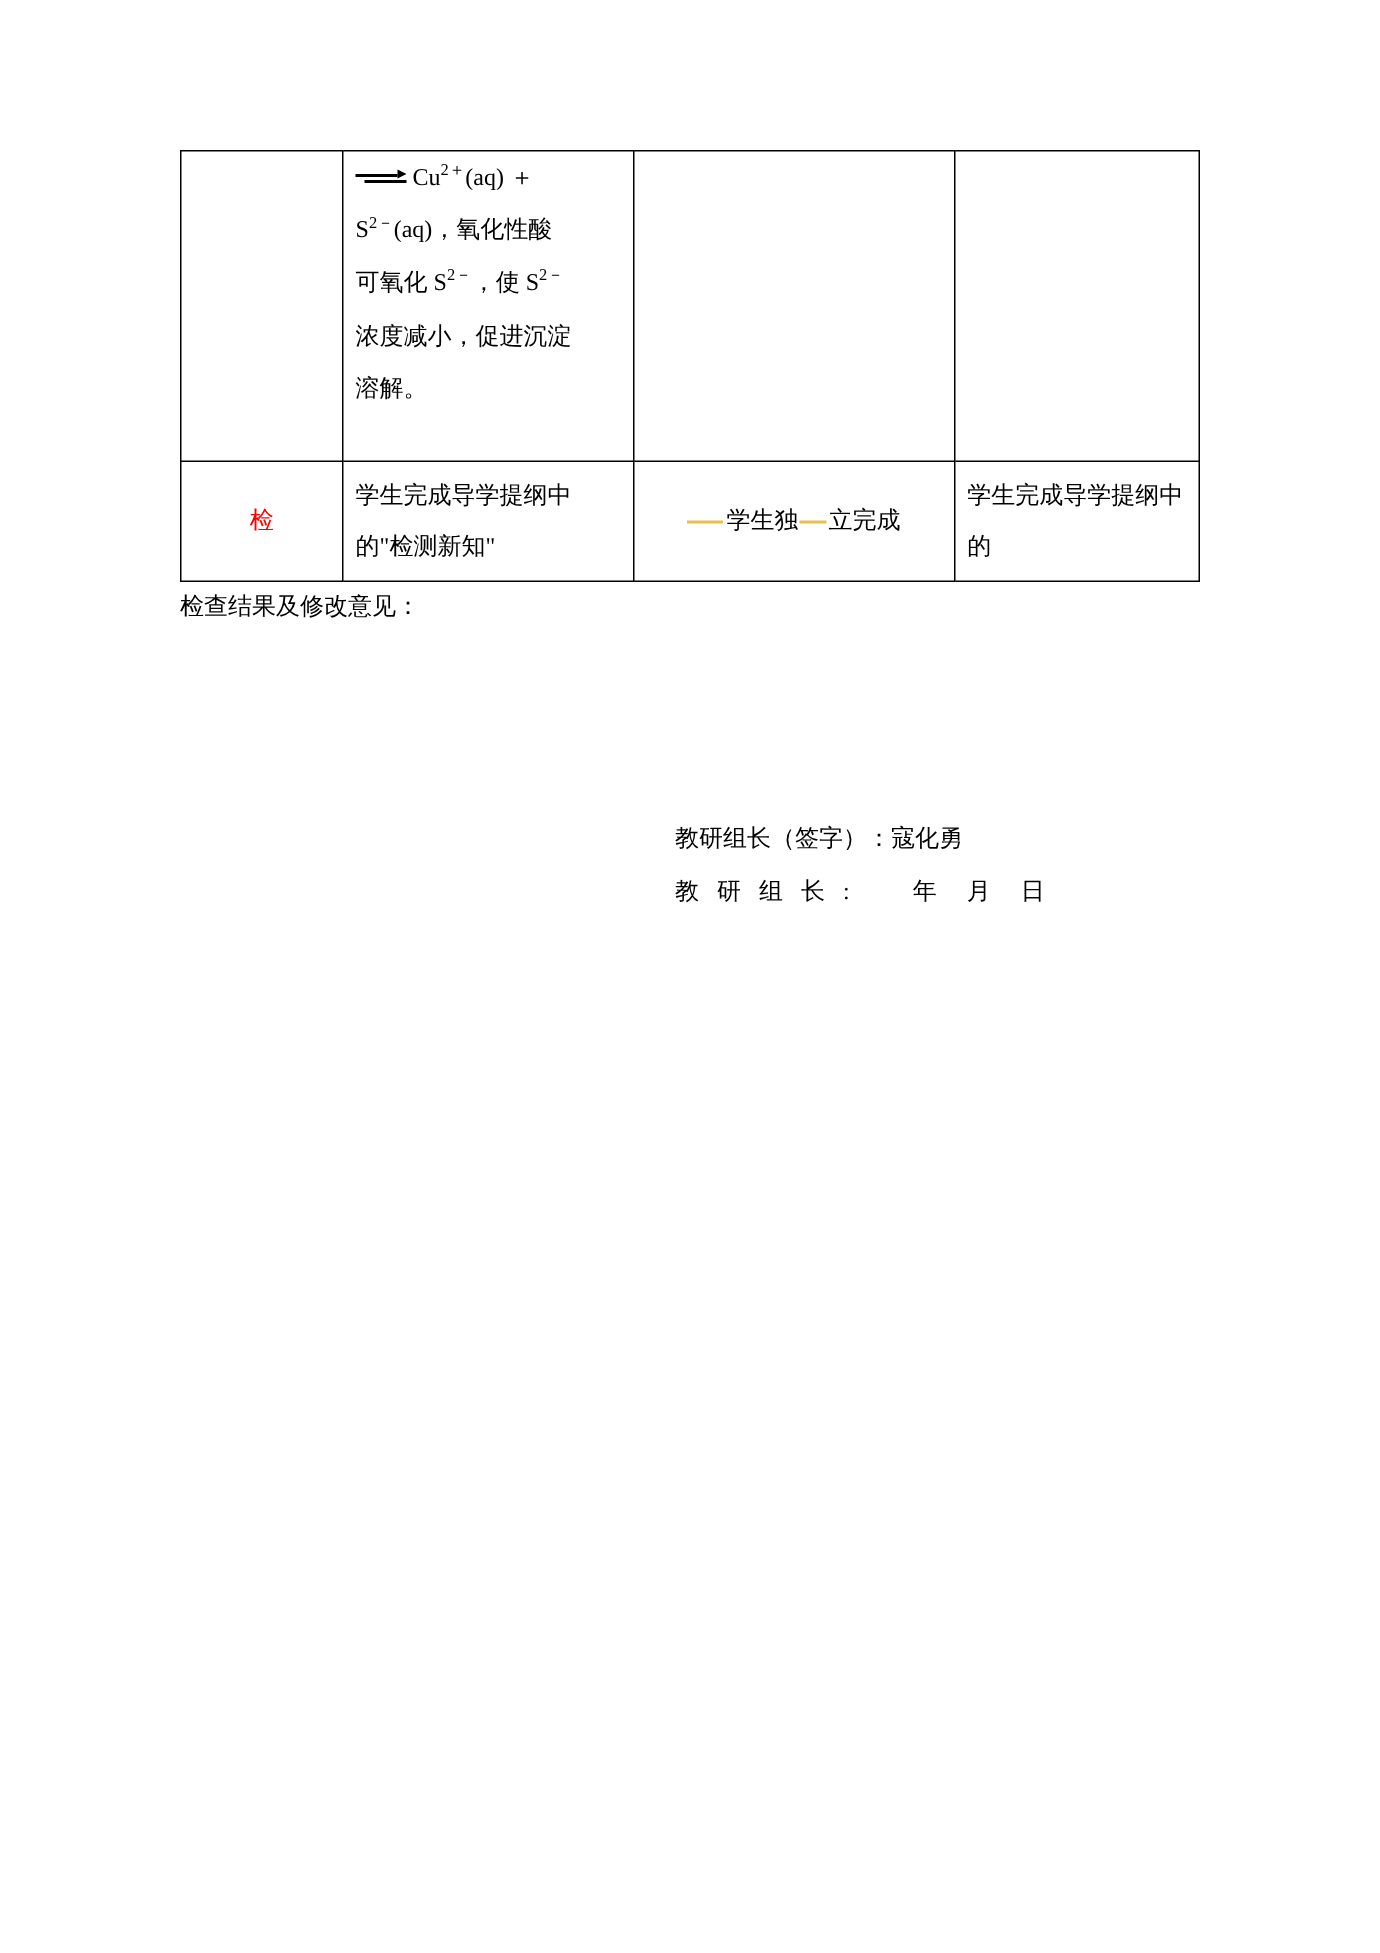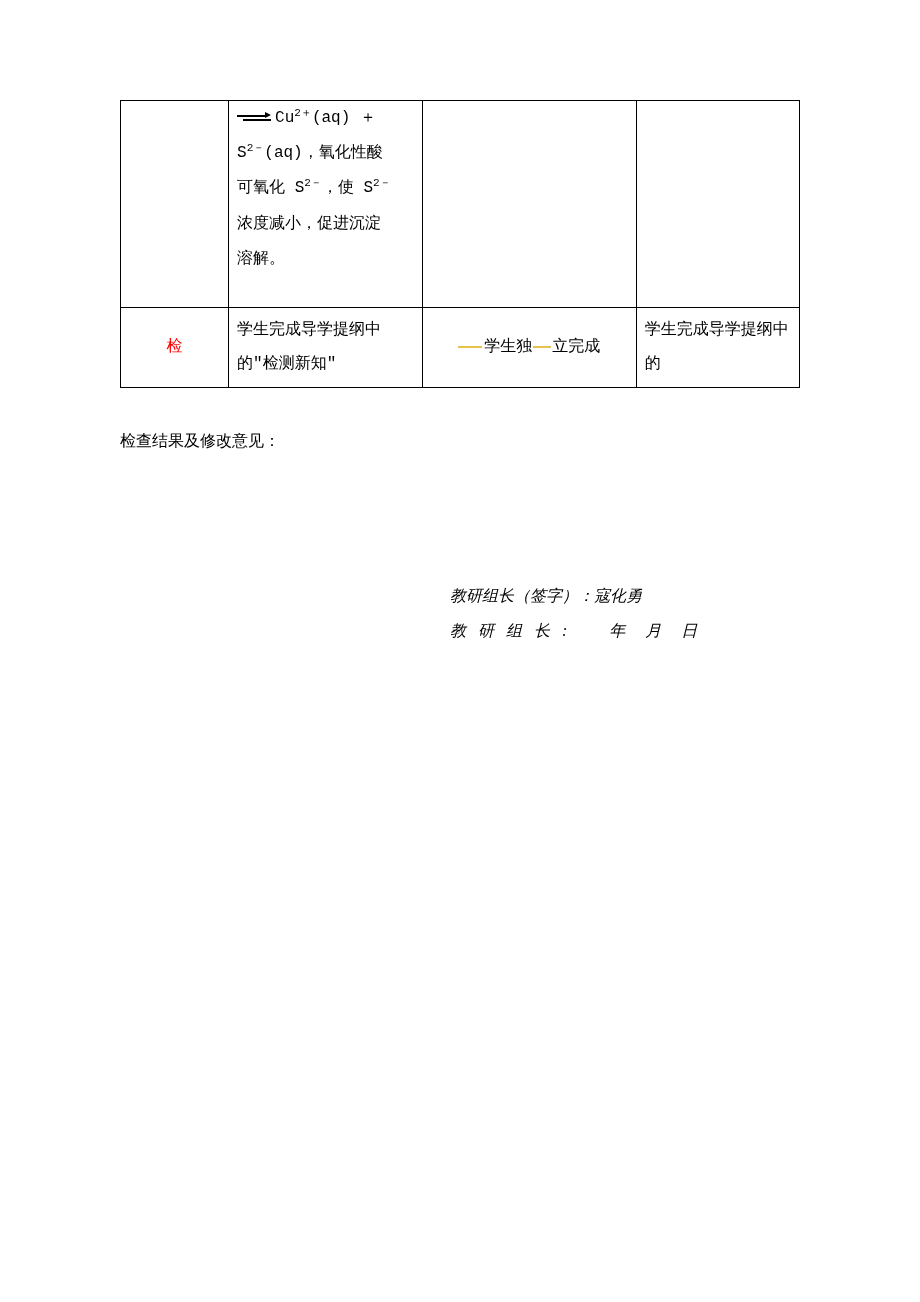--- a/index.html
+++ b/index.html
@@ -16,21 +16,20 @@
     table {
       border-collapse: collapse;
       width: 100%;
       table-layout: fixed;
     }
     td {
       border: 1px solid #000;
       padding: 6px 8px;
       vertical-align: middle;
       word-break: break-all;
-      font-family: Liberation Mono, monospace;
     }
     .col1 { width: 106px; }
     .col2 { width: 190px; }
     .col3 { width: 210px; }
     .col4 { width: 160px; }
     .red { color: #ff0000; }
     .center { text-align: center; }
     .cell-chem { line-height: 2.2; vertical-align: top; padding-top: 0; padding-bottom: 30px;}
     .equilibrium {
       display: inline-block;
@@ -57,25 +56,25 @@
     }
     .equilibrium .arrow-r { border-left: 6px solid #000; right:0; top:1px; }
     .underline {
       display: inline-block;
       border-bottom: 2px solid #e5c24b;
       height: 1px;
       vertical-align: middle;
     }
     .u1 { width: 24px; margin-right: 2px;}
     .u2 { width: 18px; margin: 0 1px;}
-    .below-table { margin-top: 36px; }
+    .below-table { }
     .indent1 { padding-left: 0; }
     .checkbox-line { padding-left: 60px; margin-top: 4px;}
     .sig-block { margin-top: 120px; padding-left: 330px;}
-    .sig-line { display: flex; gap: 0; line-height: 2.2; font-style: italic;}
+    .sig-line { display: flex; gap: 0; line-height: 2.2;}
     .spaced { letter-spacing: 12px; }
     sup { font-size: 11px; vertical-align: super; line-height: 0;}
   </style>
 </head>
 <body>
 
 <table>
   <colgroup>
     <col class="col1">
       <col class="col2">

